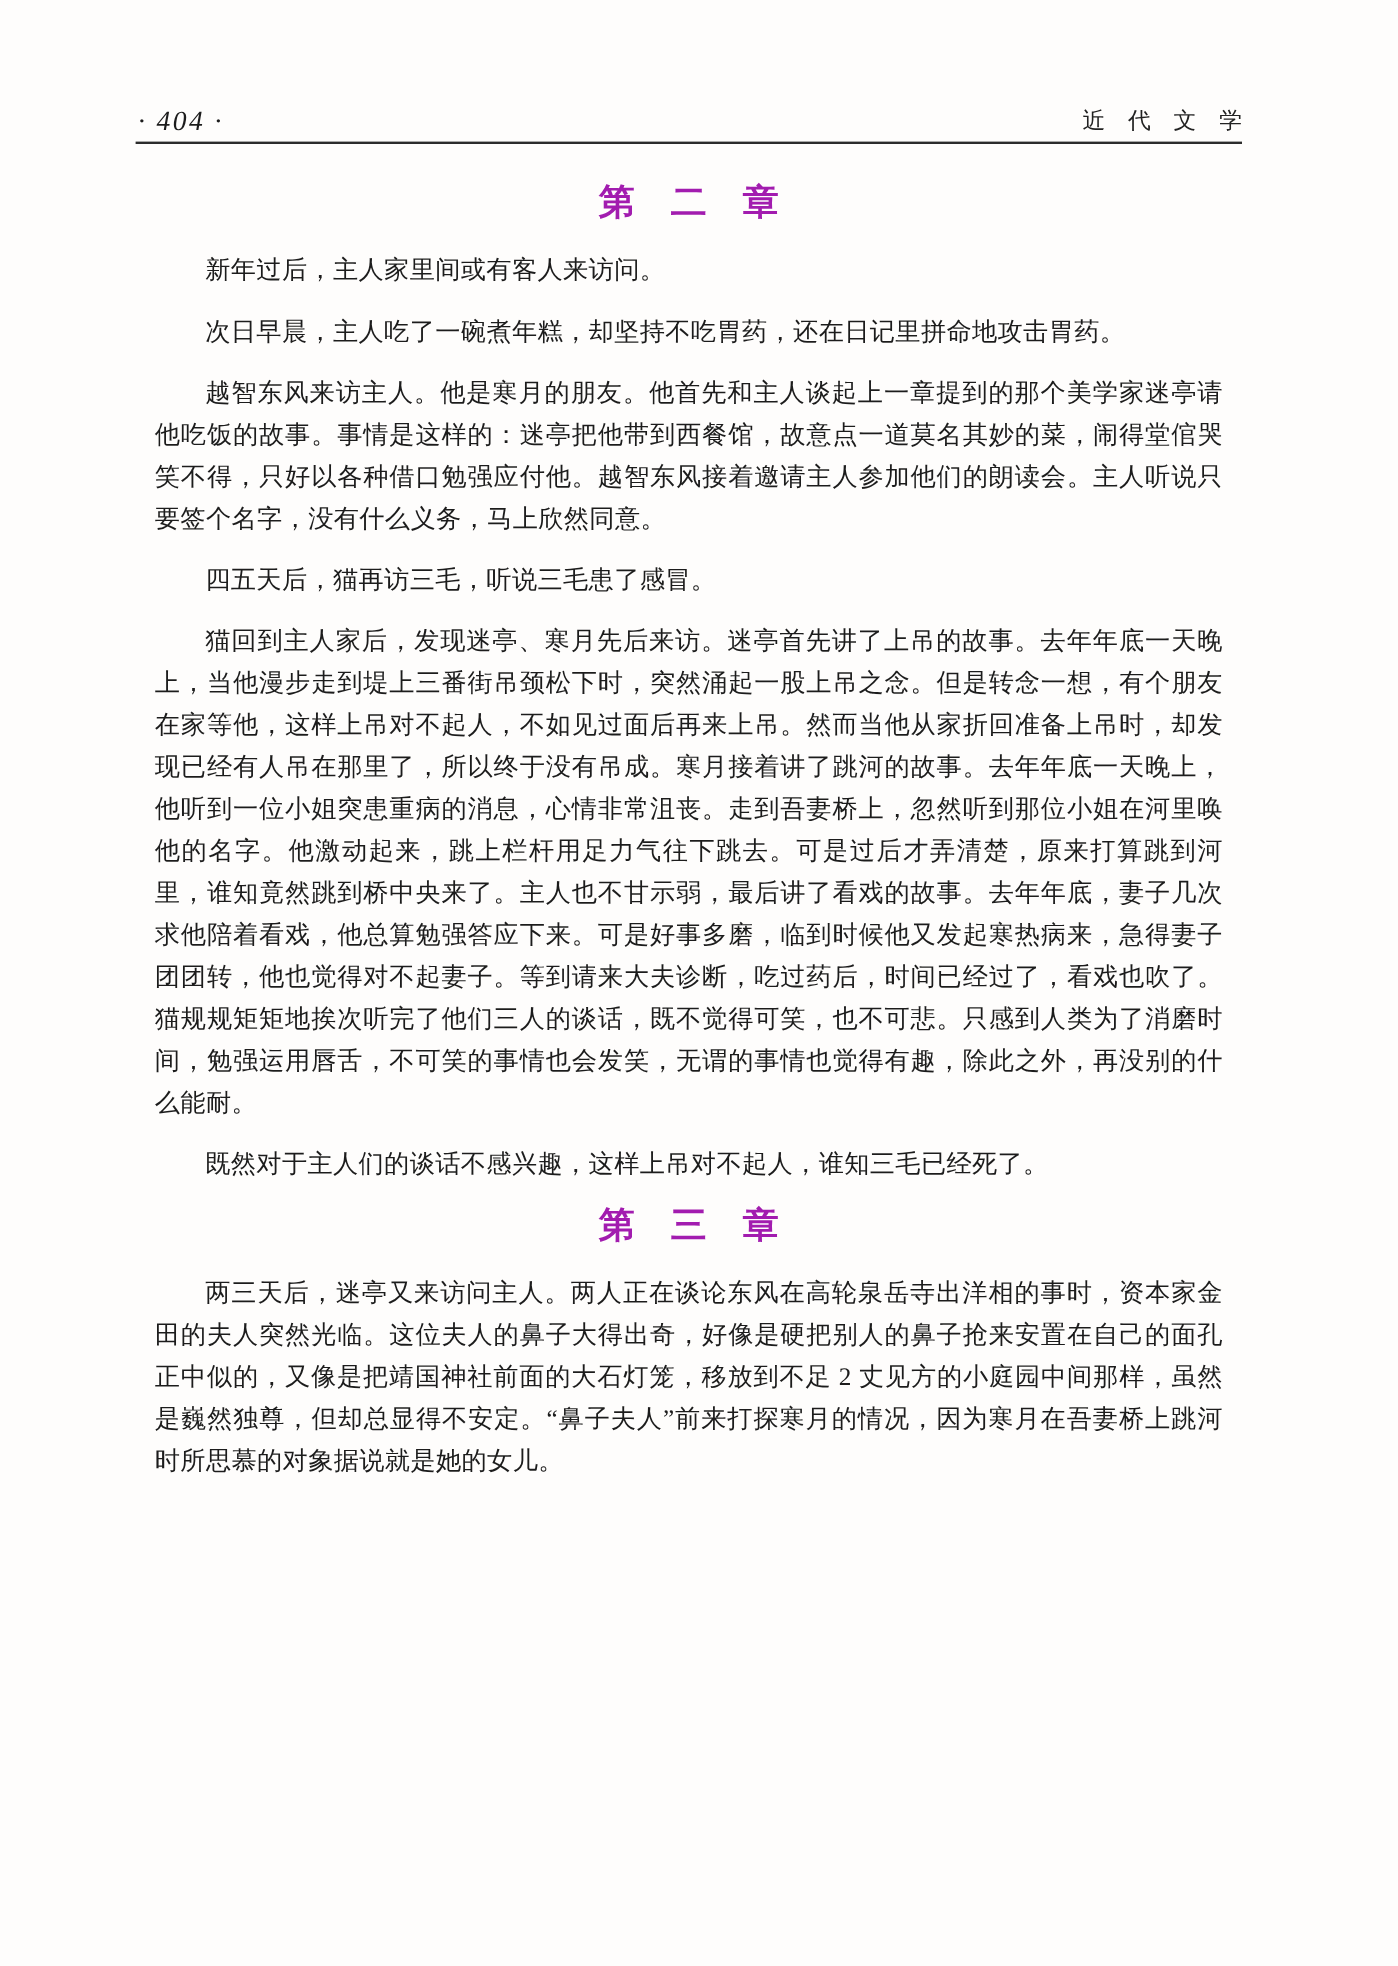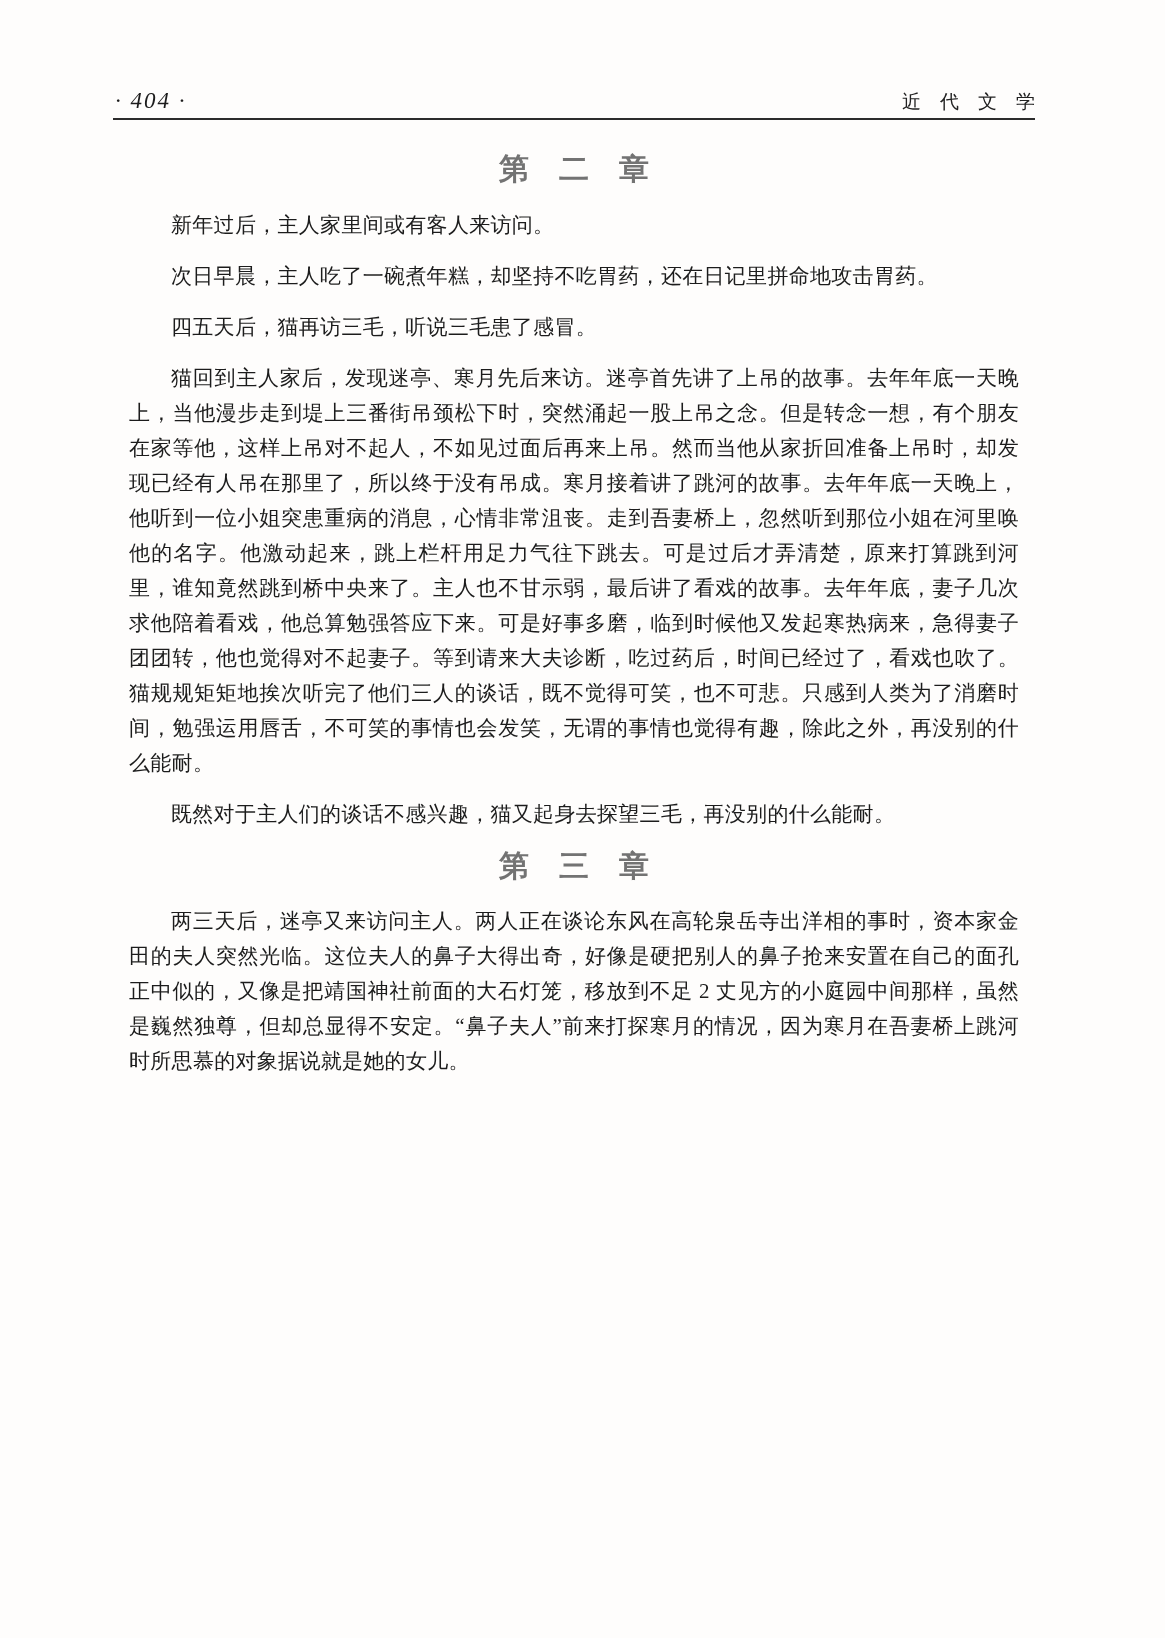--- a/index.html
+++ b/index.html
@@ -44,21 +44,21 @@
     font-size: 19px;
     line-height: 24px;
     color: #222;
   }
   .chapter-title {
     text-align: center;
     font-size: 30px;
     font-weight: bold;
     line-height: 36px;
     margin: 31px 0 21px 0;
-    color: #737373;
+    color: #a21caf;
   }
   .chapter-title.ch3 {
     margin: 15px 0 20px 0;
   }
   .body-text p {
     margin: 16px;
     font-size: 21px;
     line-height: 35px;
     text-align: justify;
     text-indent: 2em;
@@ -73,23 +73,24 @@
   <div class="page-header">
     <span class="page-number">· 404 ·</span>
     <span class="running-head">近　代　文　学</span>
   </div>
 
   <h2 class="chapter-title">第　二　章</h2>
 
   <div class="body-text">
     <p>新年过后，主人家里间或有客人来访问。</p>
     <p>次日早晨，主人吃了一碗煮年糕，却坚持不吃胃药，还在日记里拼命地攻击胃药。</p>
+    <p>越智东风来访主人。他是寒月的朋友。他首先和主人谈起上一章提到的那个美学家迷亭请他吃饭的故事。事情是这样的：迷亭把他带到西餐馆，故意点一道莫名其妙的菜，闹得堂倌哭笑不得，只好以各种借口勉强应付他。越智东风接着邀请主人参加他们的朗读会。主人听说只要签个名字，没有什么义务，马上欣然同意。</p>
     <p>四五天后，猫再访三毛，听说三毛患了感冒。</p>
     <p>猫回到主人家后，发现迷亭、寒月先后来访。迷亭首先讲了上吊的故事。去年年底一天晚上，当他漫步走到堤上三番街吊颈松下时，突然涌起一股上吊之念。但是转念一想，有个朋友在家等他，这样上吊对不起人，不如见过面后再来上吊。然而当他从家折回准备上吊时，却发现已经有人吊在那里了，所以终于没有吊成。寒月接着讲了跳河的故事。去年年底一天晚上，他听到一位小姐突患重病的消息，心情非常沮丧。走到吾妻桥上，忽然听到那位小姐在河里唤他的名字。他激动起来，跳上栏杆用足力气往下跳去。可是过后才弄清楚，原来打算跳到河里，谁知竟然跳到桥中央来了。主人也不甘示弱，最后讲了看戏的故事。去年年底，妻子几次求他陪着看戏，他总算勉强答应下来。可是好事多磨，临到时候他又发起寒热病来，急得妻子团团转，他也觉得对不起妻子。等到请来大夫诊断，吃过药后，时间已经过了，看戏也吹了。猫规规矩矩地挨次听完了他们三人的谈话，既不觉得可笑，也不可悲。只感到人类为了消磨时间，勉强运用唇舌，不可笑的事情也会发笑，无谓的事情也觉得有趣，除此之外，再没别的什么能耐。</p>
-    <p>既然对于主人们的谈话不感兴趣，猫又起身去探望三毛，再没别的什么能耐。</p>
+    <p>既然对于主人们的谈话不感兴趣，这样上吊对不起人，谁知三毛已经死了。</p>
   </div>
 
   <h2 class="chapter-title ch3">第　三　章</h2>
 
   <div class="body-text">
     <p>两三天后，迷亭又来访问主人。两人正在谈论东风在高轮泉岳寺出洋相的事时，资本家金田的夫人突然光临。这位夫人的鼻子大得出奇，好像是硬把别人的鼻子抢来安置在自己的面孔正中似的，又像是把靖国神社前面的大石灯笼，移放到不足 2 丈见方的小庭园中间那样，虽然是巍然独尊，但却总显得不安定。“鼻子夫人”前来打探寒月的情况，因为寒月在吾妻桥上跳河时所思慕的对象据说就是她的女儿。</p>
   </div>
 
 </div>
 

